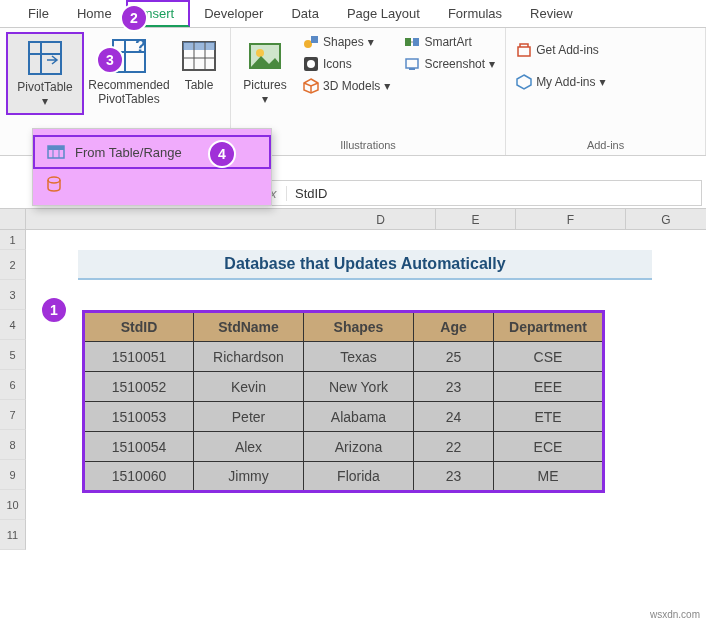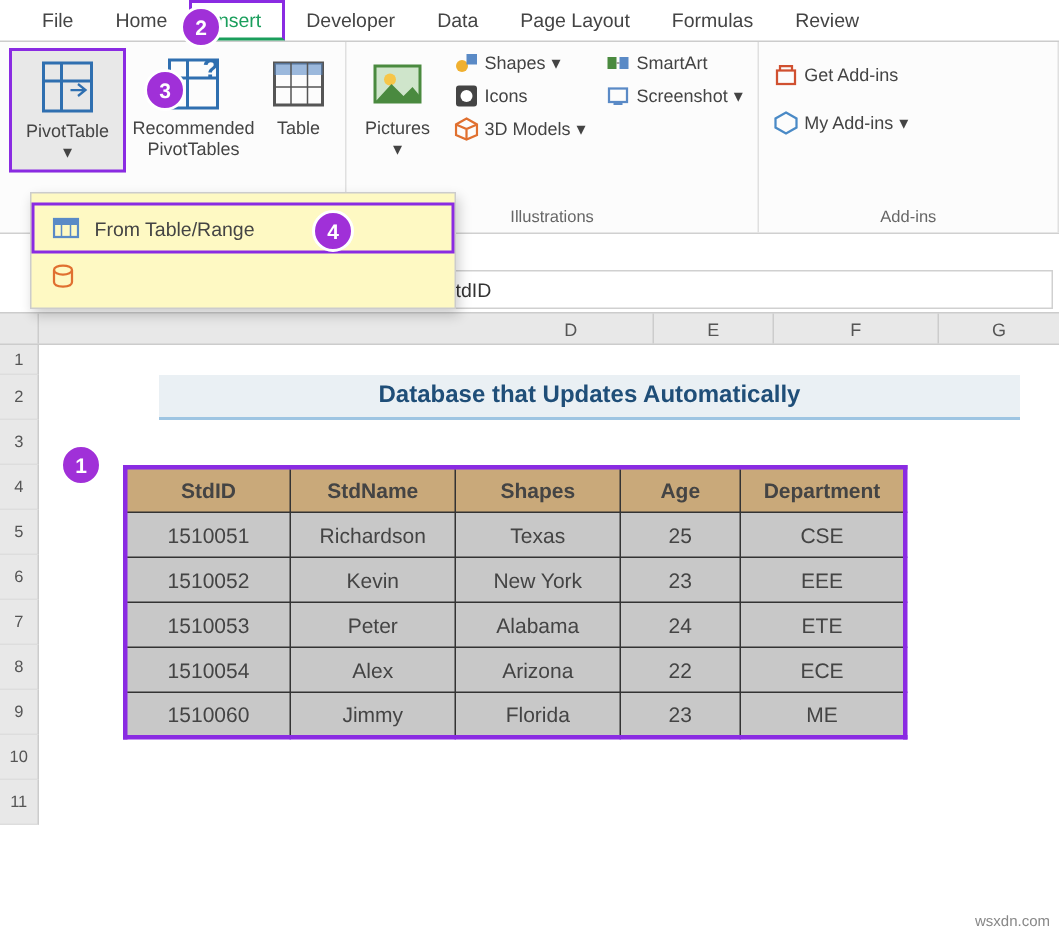--- a/index.html
+++ b/index.html
@@ -9,36 +9,36 @@
 .tab.active { border: 2px solid #8a2be2; border-bottom: 2px solid #1a9e5c; color: #1a9e5c; font-weight: 500; }
 .ribbon { display: flex; border-bottom: 1px solid #d0d0d0; background: #fcfcfc; height: 128px; }
 .ribbon-group { display: flex; flex-direction: column; border-right: 1px solid #e0e0e0; padding: 4px 6px 2px; position: relative; }
 .ribbon-group-inner { display: flex; flex: 1; align-items: flex-start; gap: 6px; }
 .ribbon-group-label { text-align: center; font-size: 11px; color: #666; margin-top: auto; padding-bottom: 2px; }
 .btn-large { display: flex; flex-direction: column; align-items: center; justify-content: flex-start; width: 78px; padding: 4px 2px; cursor: pointer; text-align: center; line-height: 1.2; font-size: 12px; }
 .btn-large .icon-box { width: 40px; height: 40px; display: flex; align-items: center; justify-content: center; margin-bottom: 2px; }
 .btn-large.pivot { border: 2px solid #8a2be2; background: #e8e8e8; }
 .small-cmds { display: flex; flex-direction: column; gap: 2px; }
 .small-cmd { display: flex; align-items: center; gap: 4px; padding: 2px 4px; cursor: pointer; font-size: 12px; white-space: nowrap; }
-.dropdown-menu { position: absolute; top: 128px; left: 20px; background: #fef9c3; border: 1px solid #ccc; box-shadow: 2px 4px 8px rgba(0,0,0,0.2); z-index: 10; width: 284px; padding: 6px 0; }
+.dropdown-menu { position: absolute; top: 128px; left: 32px; background: #f0abfc; border: 1px solid #ccc; box-shadow: 2px 4px 8px rgba(0,0,0,0.2); z-index: 10; width: 240px; padding: 6px 0; }
 .menu-item { display: flex; align-items: center; gap: 10px; padding: 6px 12px; cursor: pointer; font-size: 13px; }
 .menu-item.hl { border: 2px solid #8a2be2; }
 .formula-bar { position: absolute; top: 180px; left: 256px; right: 4px; height: 26px; border: 1px solid #d0d0d0; display: flex; align-items: center; background: #fff; }
 .fx { width: 30px; text-align: center; font-style: italic; color: #888; border-right: 1px solid #e0e0e0; }
 .fx-val { padding-left: 8px; color: #333; }
 .col-headers { position: absolute; top: 208px; left: 0; right: 0; height: 22px; display: flex; background: #e8e8e8; border-top: 1px solid #ccc; border-bottom: 1px solid #ccc; }
 .rowhdr-space { width: 26px; border-right: 1px solid #ccc; }
 .colhdr { flex: 0 0 110px; text-align: center; font-size: 12px; color: #555; border-right: 1px solid #ccc; line-height: 22px; }
 .colhdr.w80 { flex: 0 0 80px; }
 .grid { position: absolute; top: 230px; left: 0; right: 0; bottom: 0; }
 .row-headers { position: absolute; left: 0; top: 0; width: 26px; }
 .rowhdr { height: 30px; border-bottom: 1px solid #ddd; border-right: 1px solid #ccc; text-align: center; font-size: 11px; color: #555; line-height: 30px; background: #e8e8e8; }
 .rowhdr.r1 { height: 20px; line-height: 20px;}
 .sheet { position: absolute; left: 26px; top: 0; right: 0; }
-.title-cell { margin-top: 20px; width: 574px; height: 30px; display: flex; align-items: center; justify-content: center; font-weight: bold; font-size: 16px; color: #1f4e78; background: #eaf0f4; border-bottom: 2px solid #9ec5e2; margin-left: 80px; }
+.title-cell { margin-top: 20px; width: 574px; height: 30px; display: flex; align-items: center; justify-content: center; font-weight: bold; font-size: 16px; color: #1f4e78; background: #eaf0f4; border-bottom: 2px solid #9ec5e2; margin-left: 52px; }
 .data-table { margin-top: 30px; margin-left: 56px; border: 3px solid #8a2be2; border-collapse: collapse; }
 .data-table th, .data-table td { border: 1px solid #333; text-align: center; width: 110px; height: 30px; font-size: 14px; }
 .data-table th.age, .data-table td.age { width: 80px; }
 .data-table th { background: #c9a97a; font-weight: bold; }
 .data-table td { background: #c8c8c8; }
 .badge { position: absolute; width: 28px; height: 28px; background: #a030d8; border: 2px solid #fff; border-radius: 50%; color: #fff; font-weight: bold; display: flex; align-items: center; justify-content: center; z-index: 20; font-size: 14px; }
 .b1 { top: 296px; left: 40px; }
 .b2 { top: 4px; left: 120px; }
 .b3 { top: 46px; left: 96px; }
 .b4 { top: 140px; left: 208px; z-index:30; }

